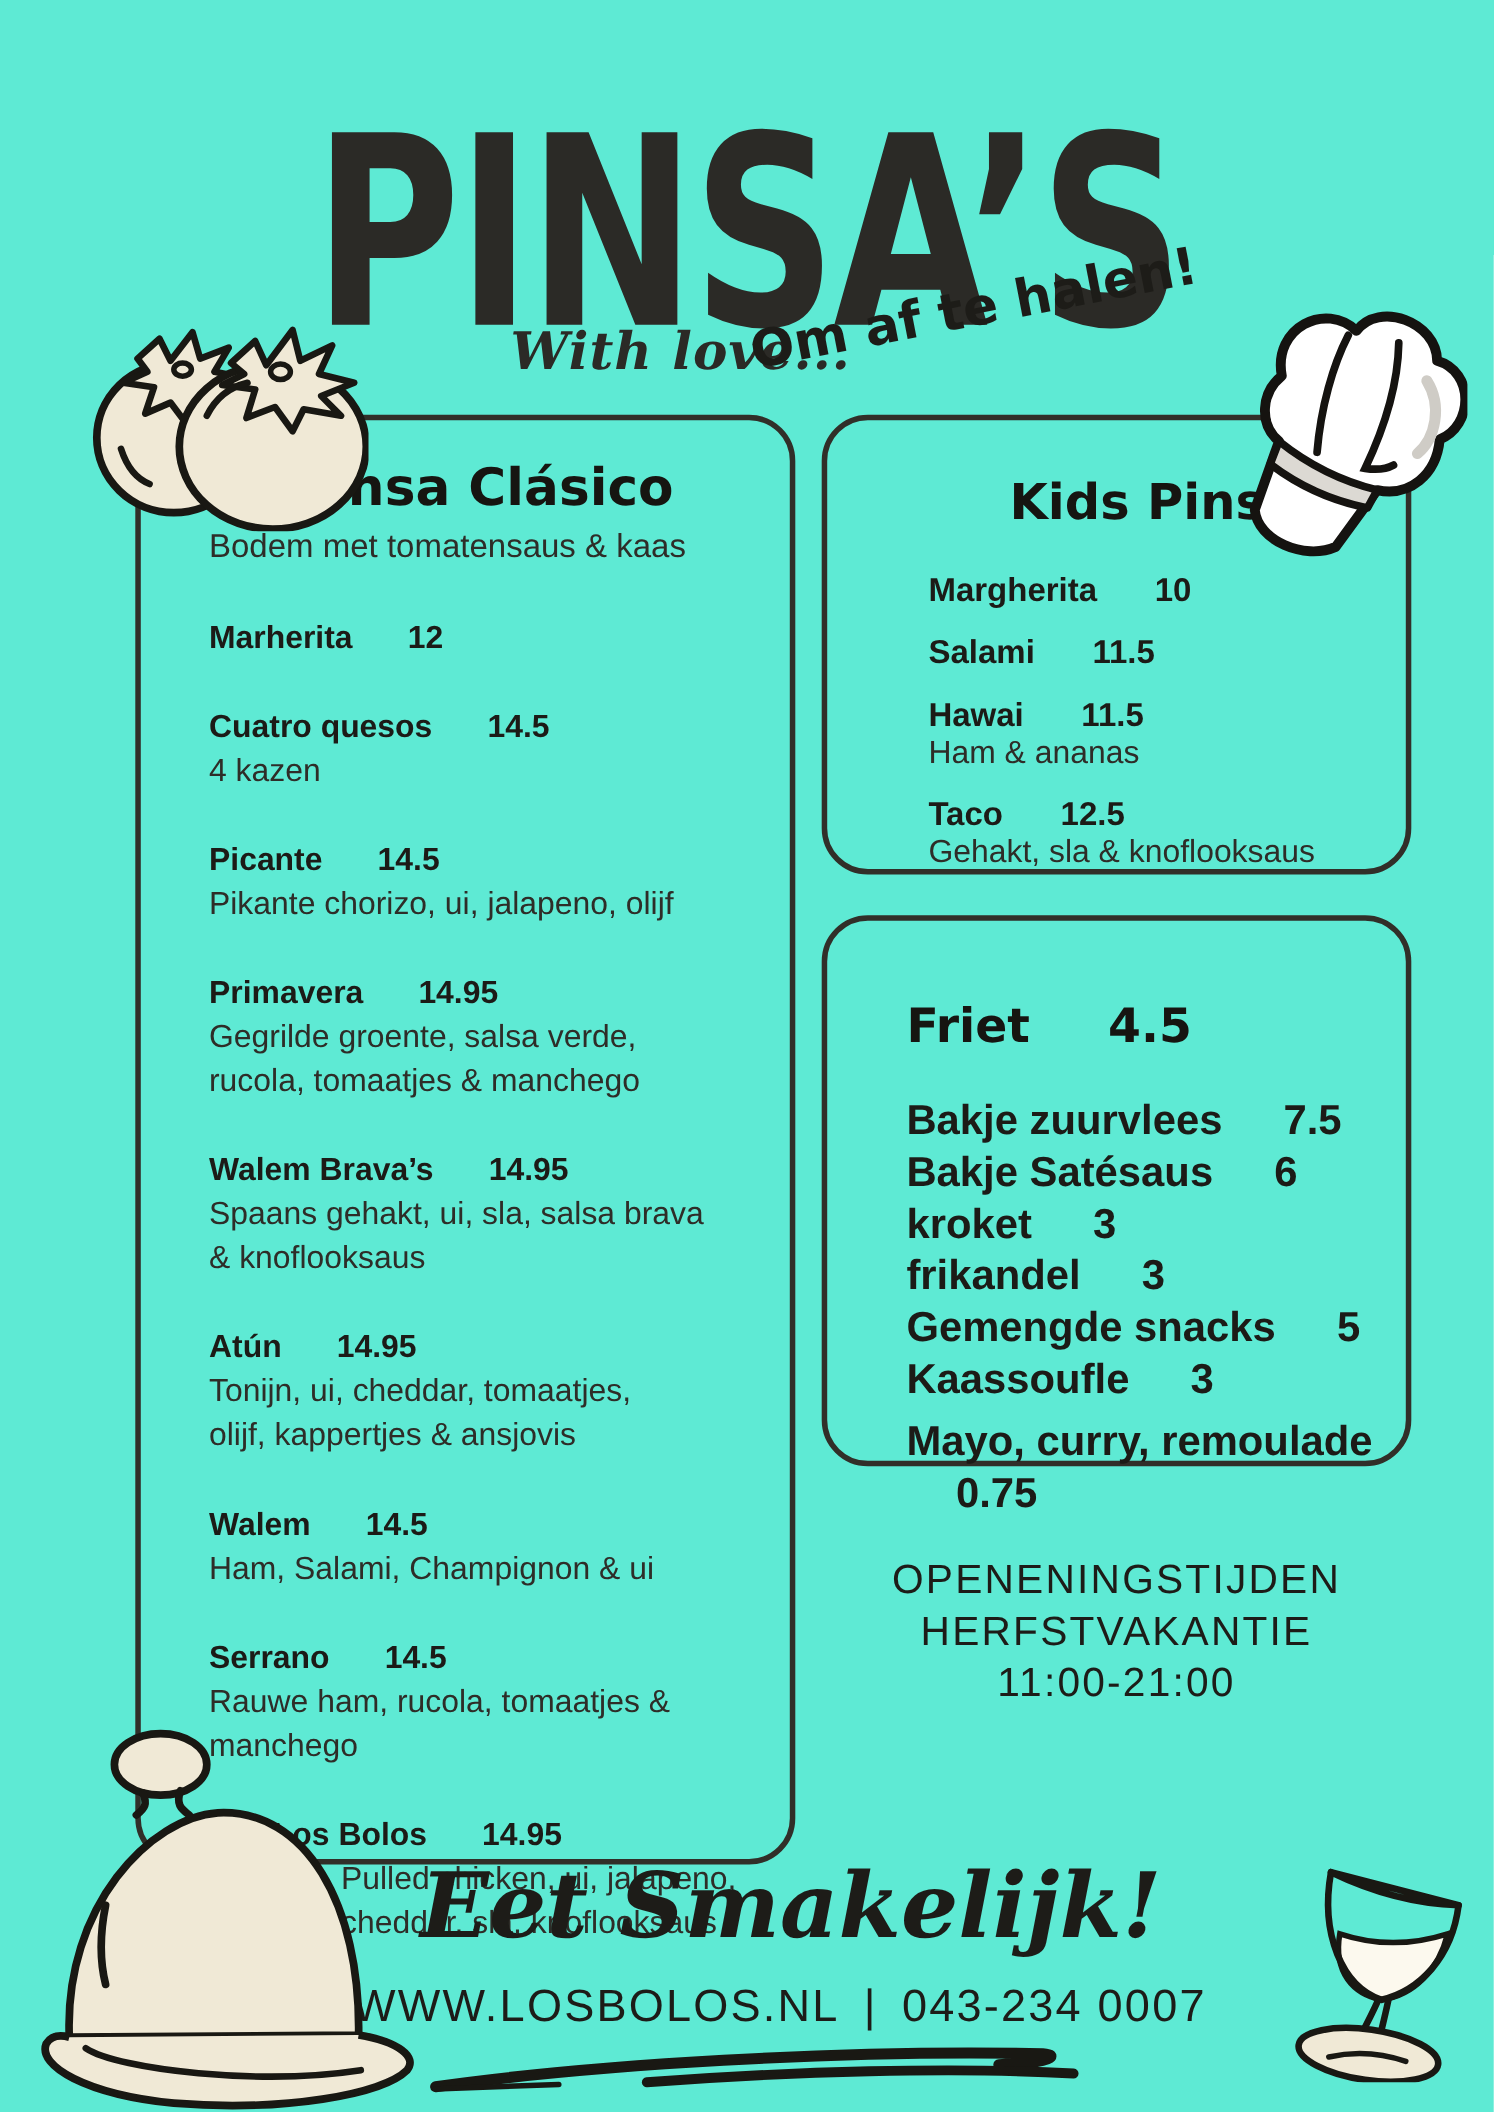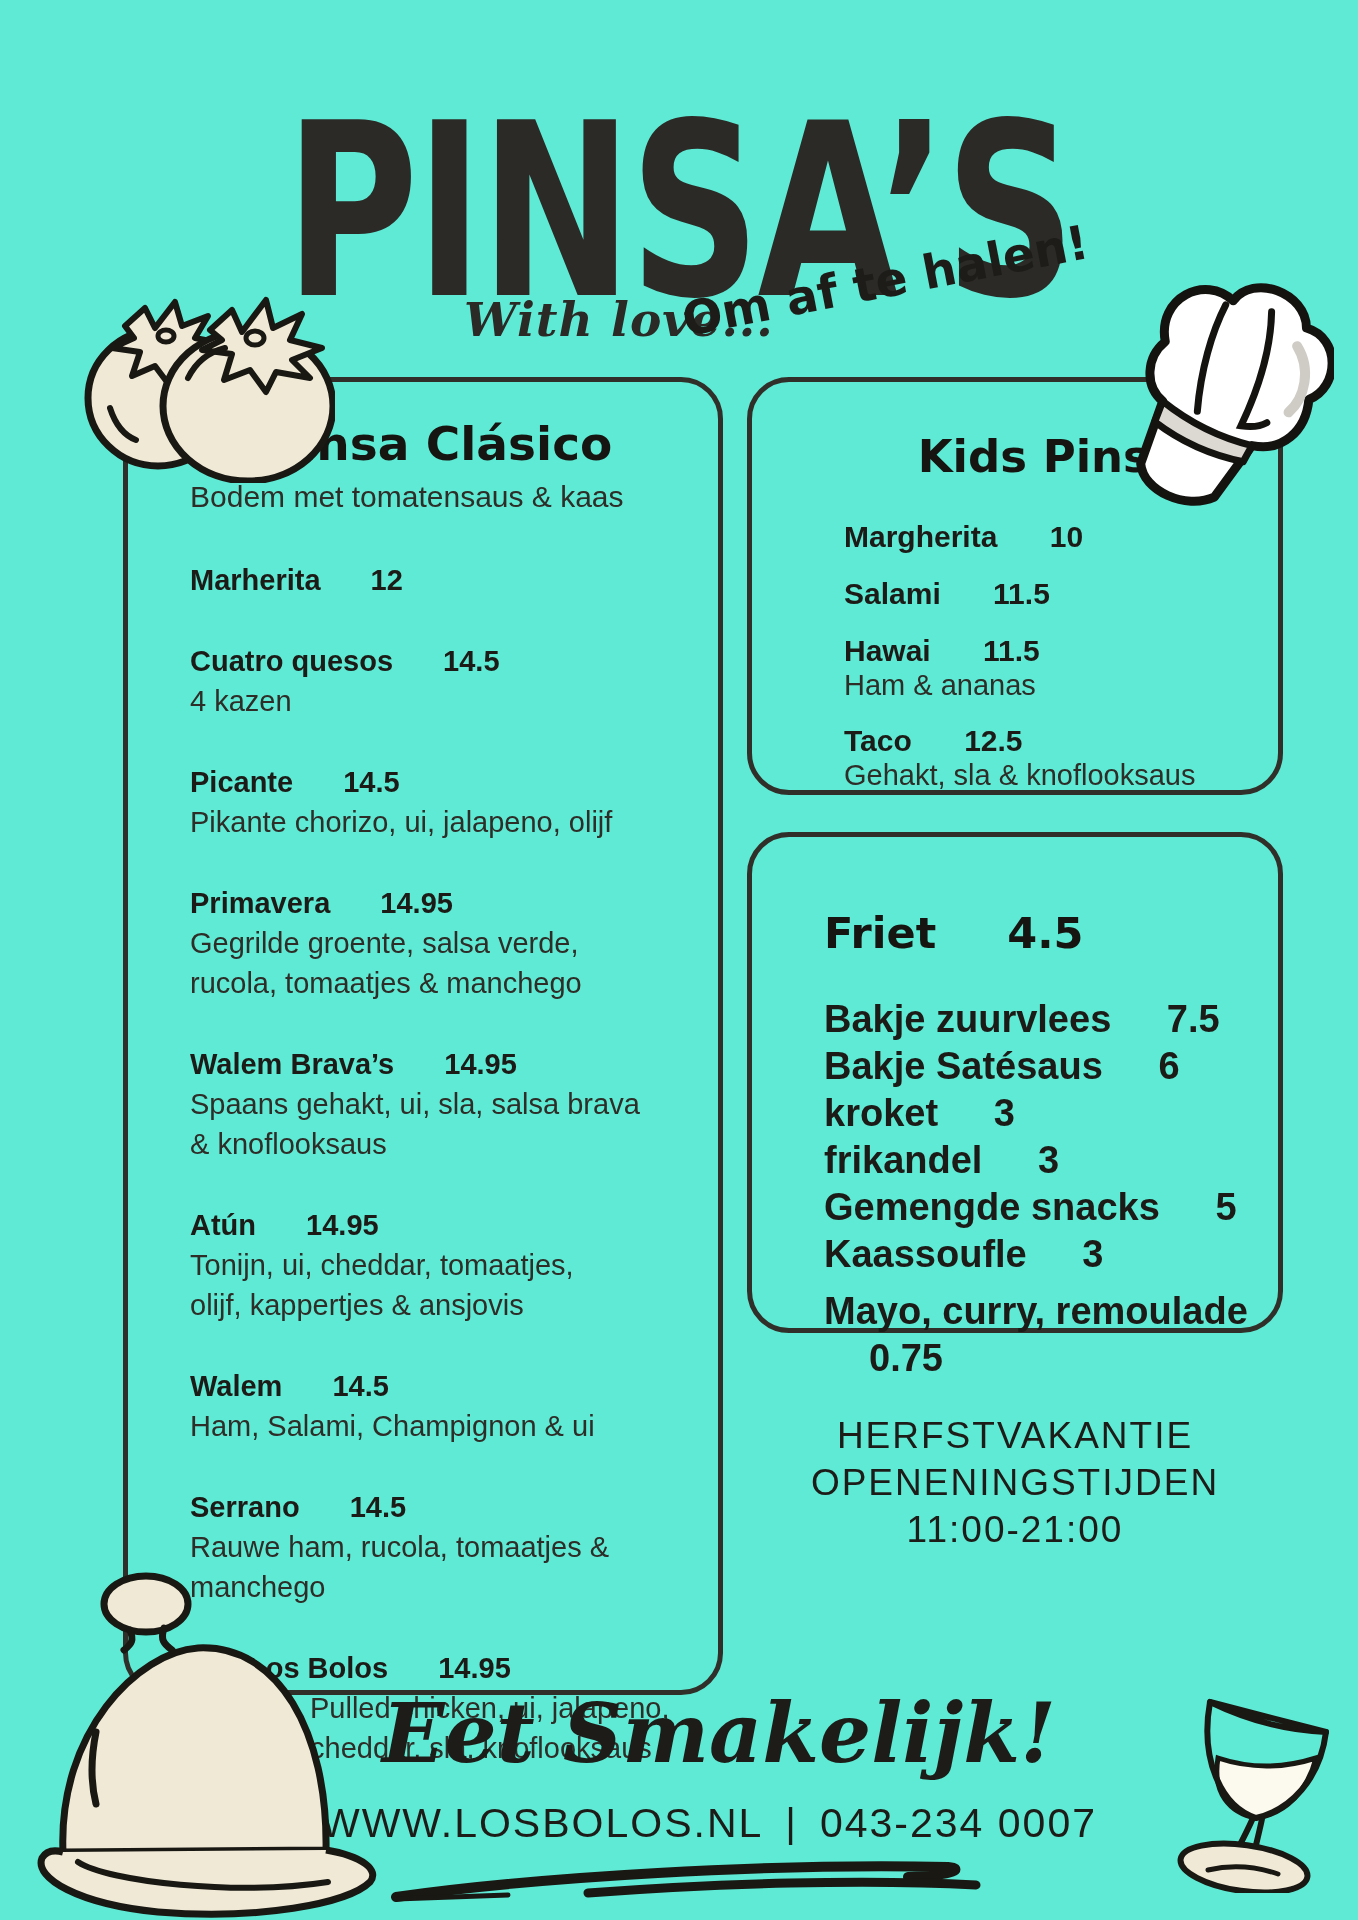--- a/index.html
+++ b/index.html
@@ -258,22 +258,22 @@
     </div>
     <div class="item last">
       <div class="item-line">
         <span class="item-name">Mayo, curry, remoulade</span>
         <span class="item-price">0.75</span>
       </div>
     </div>
   </section>
 
   <div class="opening">
+    <div>OPENENINGSTIJDEN</div>
     <div>HERFSTVAKANTIE</div>
-    <div>OPENENINGSTIJDEN</div>
     <div>11:00-21:00</div>
   </div>
 
   <div class="footer-script">Eet Smakelijk!</div>
   <div class="contact-line">
     <span>WWW.LOSBOLOS.NL</span><span class="sep">|</span><span>043-234 0007</span>
   </div>
 
   <svg class="illus illus-tomatoes" width="265" height="195" viewBox="0 0 265 195" fill="none">
     <ellipse cx="88" cy="110" rx="70" ry="68" fill="#f0e9d6" stroke="#191813" stroke-width="7"></ellipse>

